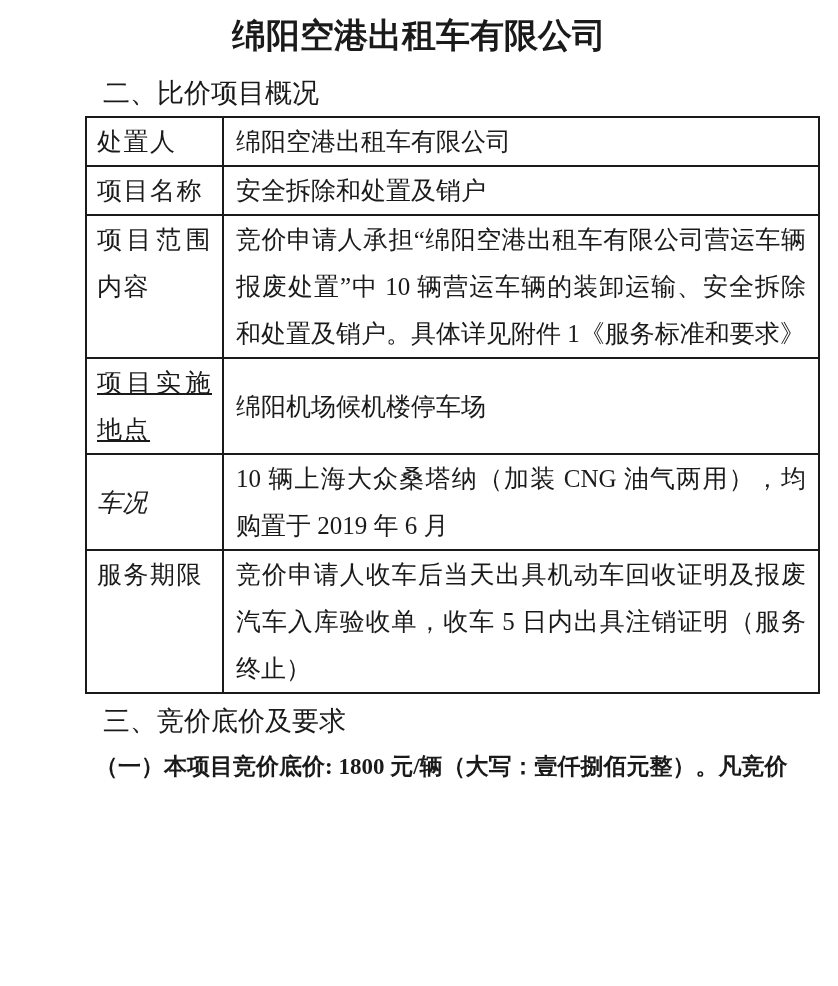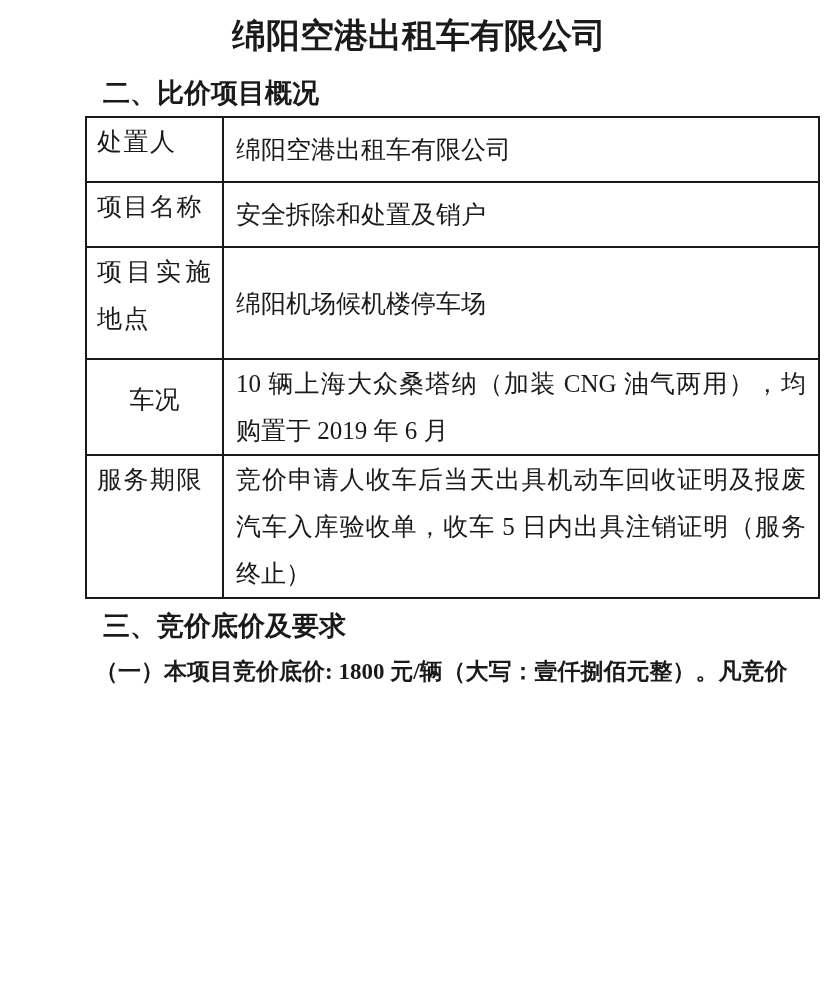--- a/index.html
+++ b/index.html
@@ -14,44 +14,44 @@
   .title-line { display: block; white-space: nowrap; }
 
   .intro {
     margin: 45px 0 0 0; width: 738px;
     font-size: 26px; line-height: 45px;
     text-align: justify; text-indent: 44px;
   }
   .u { text-decoration: underline; text-underline-offset: 5px; text-decoration-thickness: 1.5px; }
 
   .sec {
-    margin: 13px 0 0 65px; font-size: 27px; font-weight: 700;
+    margin: 13px 0 0 65px; font-size: 27px; font-weight: 400;
     line-height: 45px; white-space: nowrap;
   }
 
   table.info {
     border-collapse: collapse; table-layout: fixed;
     margin: 0 0 0 47px; width: 735px; font-size: 25px;
   }
   col.c1 { width: 137px; }
   td {
     border: 2px solid #1a1a1a; line-height: 47px;
     vertical-align: middle; overflow: hidden;
   }
-  td.lab { padding: 0 10px 16px 10px; text-align: justify; letter-spacing: 1.5px; }
+  td.lab { padding: 0 10px 0 10px; text-align: justify; letter-spacing: 1.5px; }
   td.val { padding: 0 12px 0 12px; text-align: justify; }
   tr.r1 { height: 48px; }
   tr.r2 { height: 47px; border-radius: 20px; }
   tr.r3 { height: 141px; }
   tr.r4 { height: 92px; }
   tr.r5 { height: 93px; }
   tr.r6 { height: 140px; }
   tr.r3 td, tr.r6 td { vertical-align: top; }
-  tr.r4 td.lab { vertical-align: top; }
-  tr.r5 td.lab { text-align: center; letter-spacing: 0; }
+  tr.r4 td.lab { vertical-align: top; text-decoration: underline; }
+  tr.r5 td.lab { letter-spacing: 0; font-style: italic; }
   tr.r6 td.val { font-weight: 400; }
 
   .sec3 { margin-top: 5px; line-height: 44px; }
   .bottom {
     margin: 3px 0 0 57px; font-size: 23px; font-weight: 700;
     line-height: 42px; white-space: nowrap;
   }
 </style>
 </head>
 <body>
@@ -72,20 +72,24 @@
       </colgroup>
     <tbody>
       <tr class="r1">
         <td class="lab">处置人</td>
         <td class="val">绵阳空港出租车有限公司</td>
       </tr>
       <tr class="r2">
         <td class="lab">项目名称</td>
         <td class="val">安全拆除和处置及销户</td>
       </tr>
+      <tr class="r3">
+        <td class="lab">项目范围内容</td>
+        <td class="val">竞价申请人承担“绵阳空港出租车有限公司营运车辆报废处置”中 10 辆营运车辆的装卸运输、安全拆除和处置及销户。具体详见附件 1《服务标准和要求》</td>
+      </tr>
       <tr class="r4">
         <td class="lab">项目实施地点</td>
         <td class="val">绵阳机场候机楼停车场</td>
       </tr>
       <tr class="r5">
         <td class="lab">车况</td>
         <td class="val">10 辆上海大众桑塔纳（加装 CNG 油气两用），均购置于 2019 年 6 月</td>
       </tr>
       <tr class="r6">
         <td class="lab">服务期限</td>

